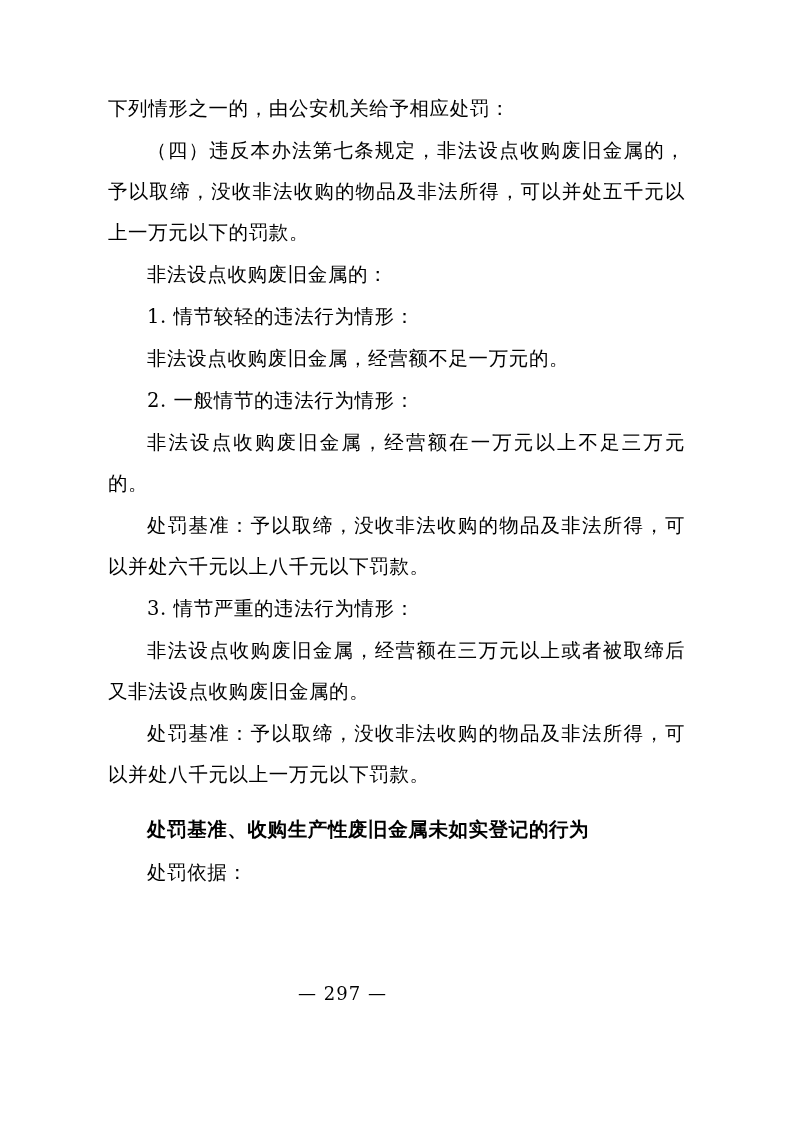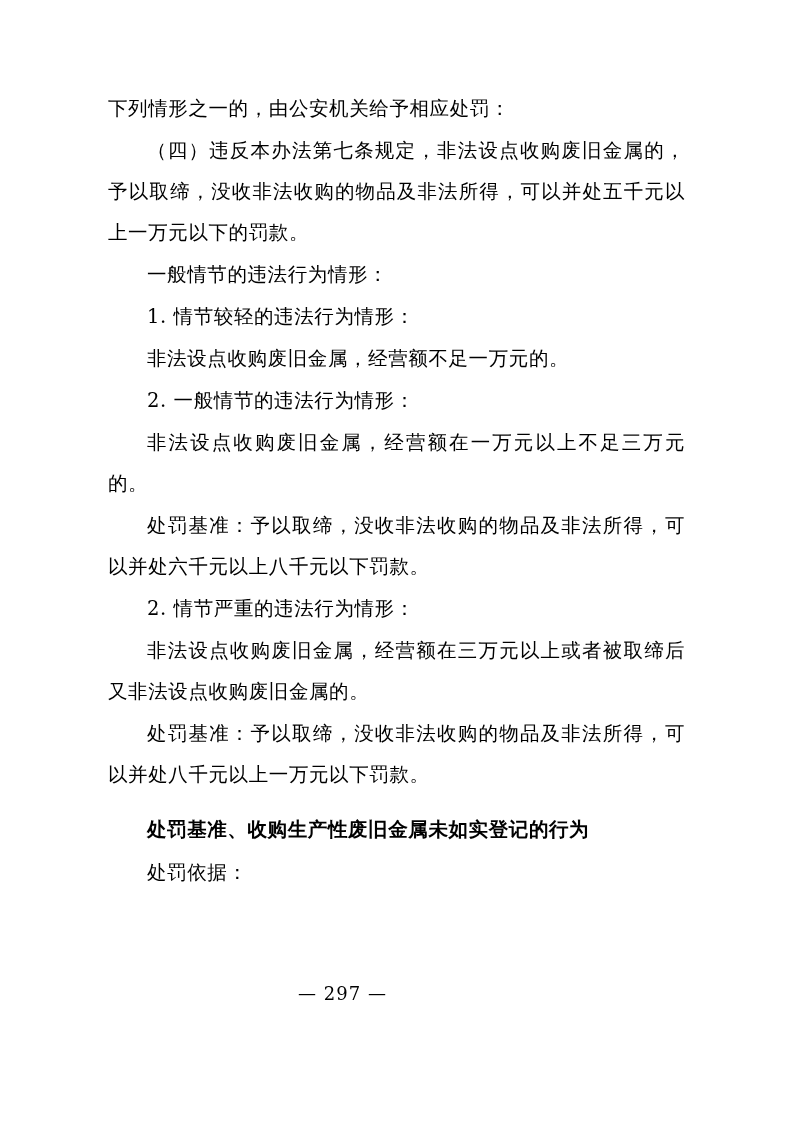--- a/index.html
+++ b/index.html
@@ -61,27 +61,27 @@
   }
 </style>
 </head>
 <body>
 
 <div class="page">
   <div class="content">
 
     <p class="para noindent">下列情形之一的，由公安机关给予相应处罚：</p>
     <p class="para indent">（四）违反本办法第七条规定，非法设点收购废旧金属的，予以取缔，没收非法收购的物品及非法所得，可以并处五千元以上一万元以下的罚款。</p>
-    <p class="para indent">一般情节的违法行为情形：</p>
+    <p class="para indent">非法设点收购废旧金属的：</p>
     <p class="para indent">1. 情节较轻的违法行为情形：</p>
     <p class="para indent">非法设点收购废旧金属，经营额不足一万元的。</p>
     <p class="para indent">2. 一般情节的违法行为情形：</p>
     <p class="para indent">非法设点收购废旧金属，经营额在一万元以上不足三万元的。</p>
     <p class="para indent">处罚基准：予以取缔，没收非法收购的物品及非法所得，可以并处六千元以上八千元以下罚款。</p>
-    <p class="para indent">2. 情节严重的违法行为情形：</p>
+    <p class="para indent">3. 情节严重的违法行为情形：</p>
     <p class="para indent">非法设点收购废旧金属，经营额在三万元以上或者被取缔后又非法设点收购废旧金属的。</p>
     <p class="para indent">处罚基准：予以取缔，没收非法收购的物品及非法所得，可以并处八千元以上一万元以下罚款。</p>
 
     <h2 class="section-heading">处罚基准、收购生产性废旧金属未如实登记的行为</h2>
 
     <p class="para indent">处罚依据：</p>
 
   </div>
 
   <div class="page-number">— 297 —</div>

